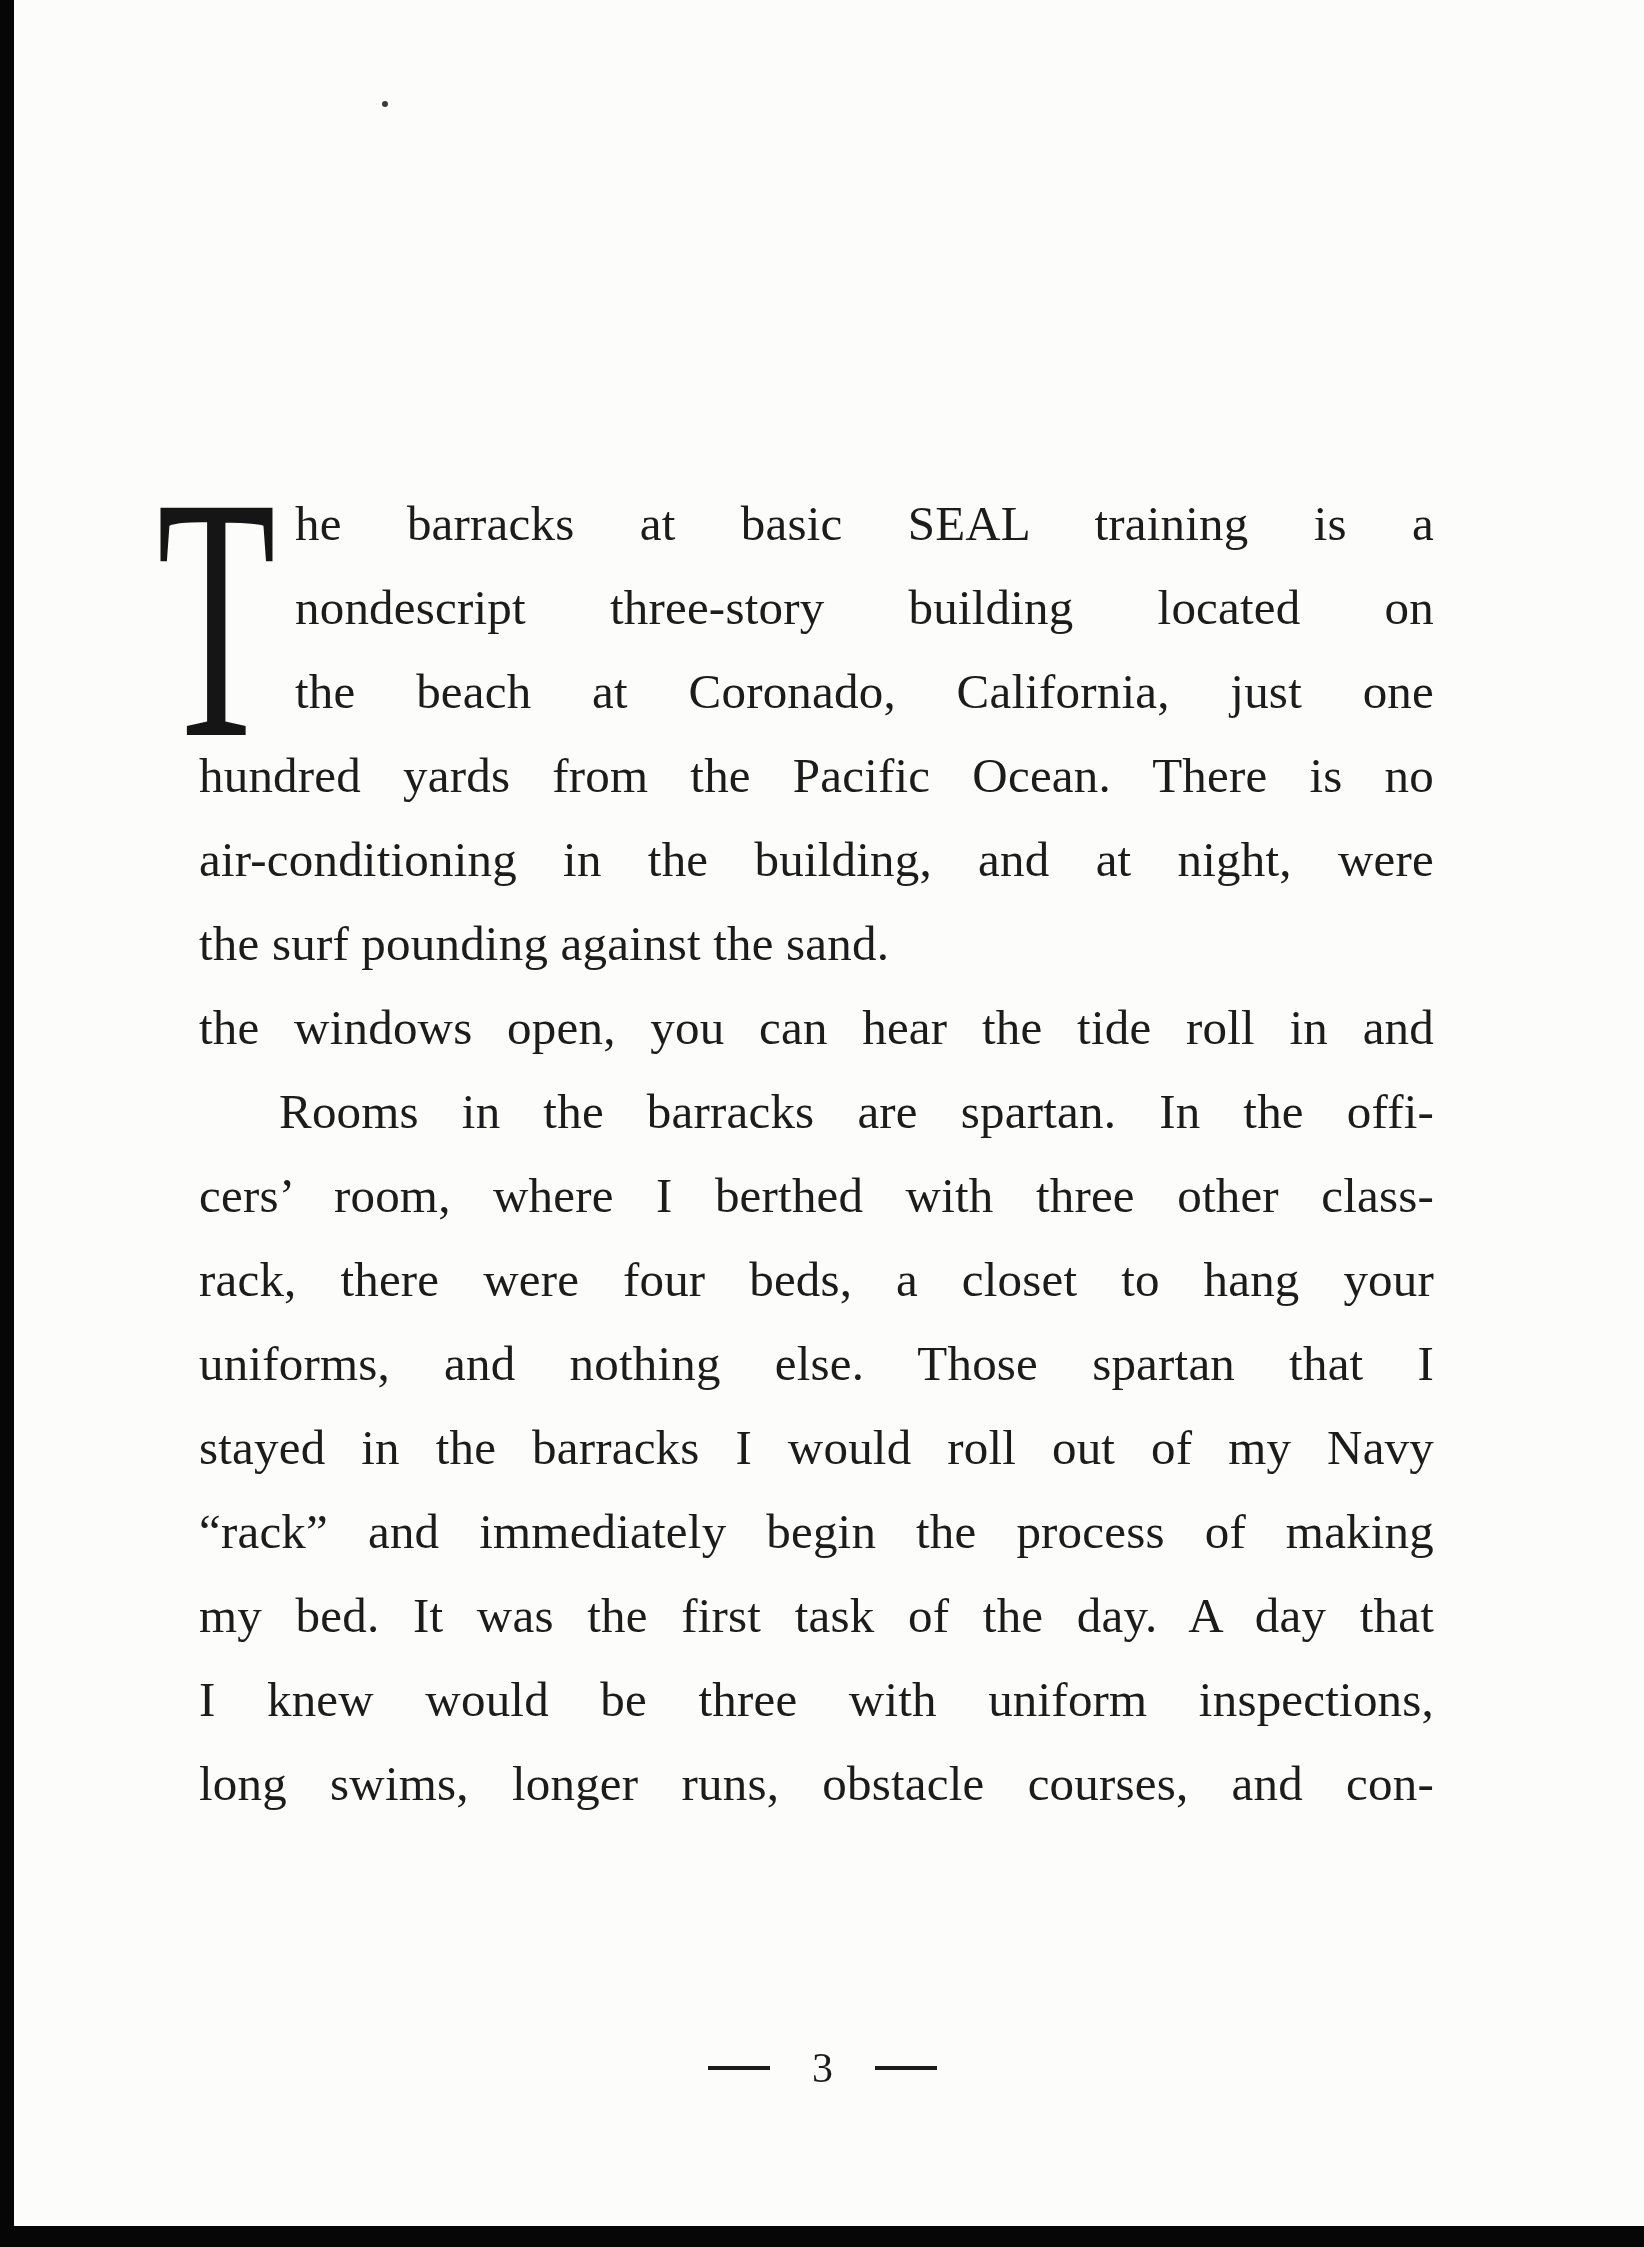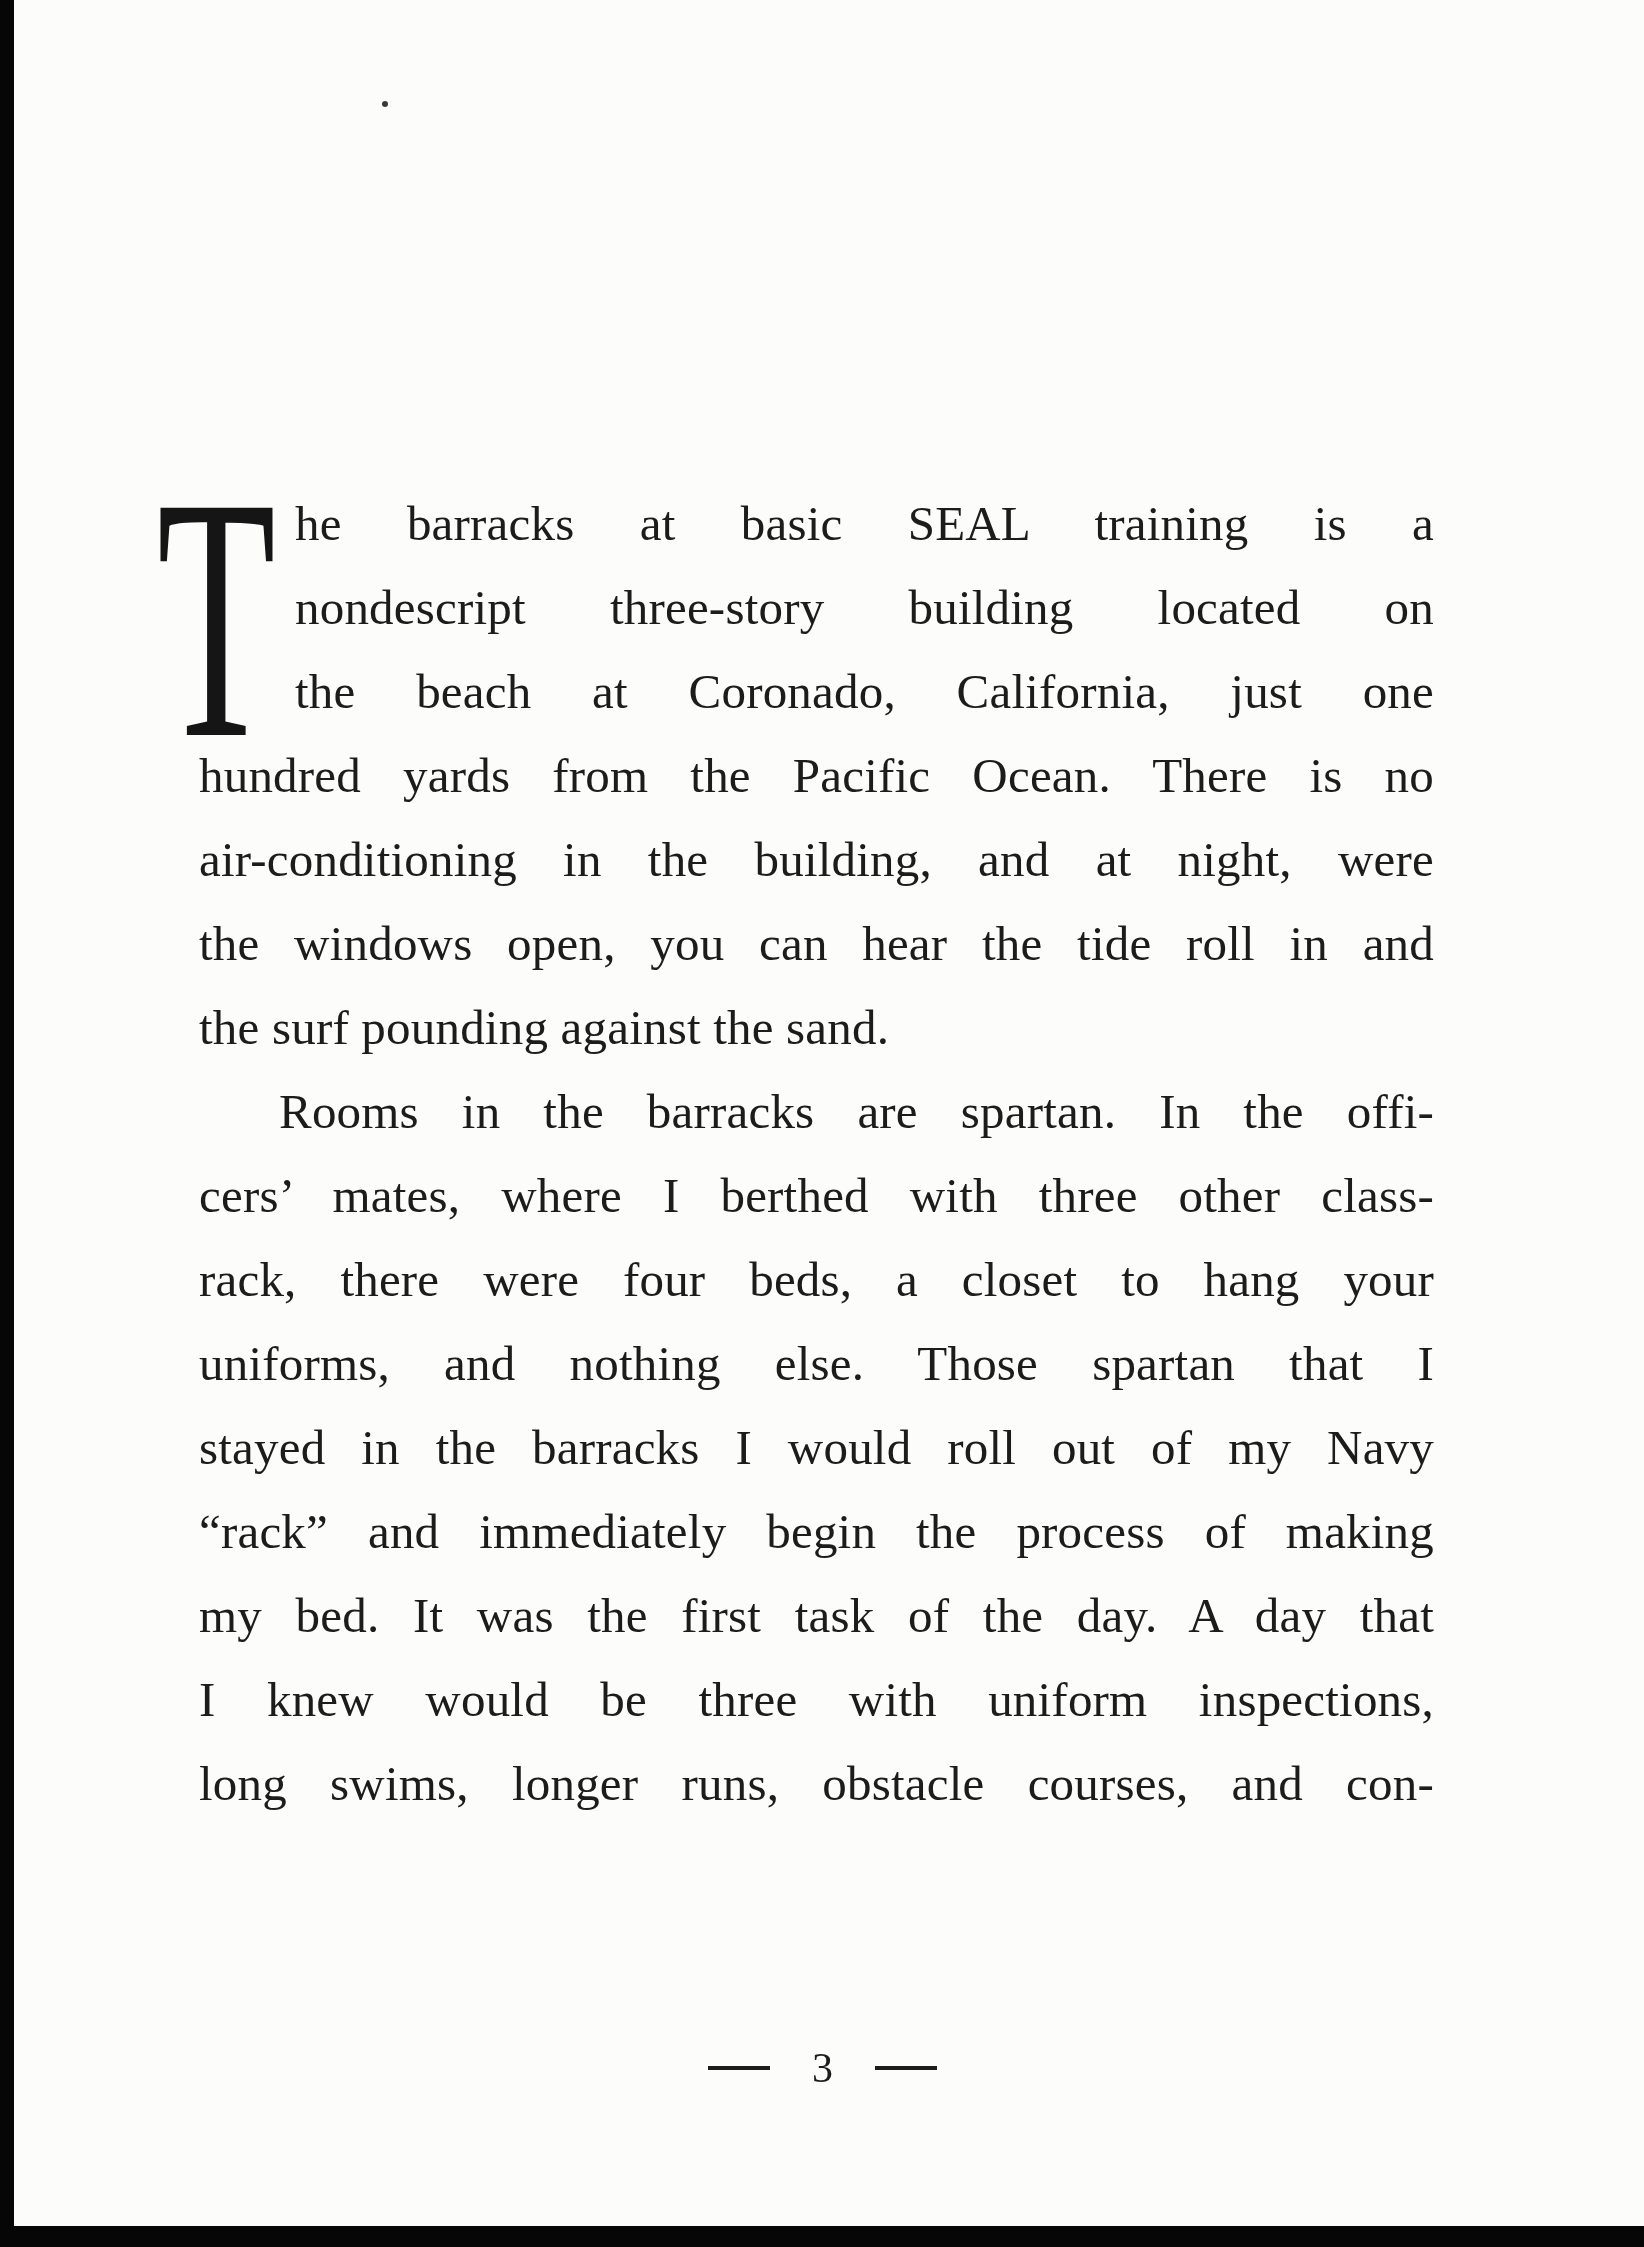--- a/index.html
+++ b/index.html
@@ -111,25 +111,25 @@
 
     <div class="dropcap">
       <span>T</span>
     </div>
 
     <div class="line dc">he barracks at basic SEAL training is a</div>
     <div class="line dc">nondescript three-story building located on</div>
     <div class="line dc">the beach at Coronado, California, just one</div>
     <div class="line">hundred yards from the Pacific Ocean. There is no</div>
     <div class="line">air-conditioning in the building, and at night, were</div>
+    <div class="line last">the surf pounding against the sand.</div>
     <div class="line">the windows open, you can hear the tide roll in and</div>
-    <div class="line last">the surf pounding against the sand.</div>
 
     <div class="line indent">Rooms in the barracks are spartan. In the offi-</div>
-    <div class="line">cers’ mates, where I berthed with three other class-</div>
+    <div class="line">cers’ room, where I berthed with three other class-</div>
     <div class="line">rack, there were four beds, a closet to hang your</div>
     <div class="line">uniforms, and nothing else. Those spartan that I</div>
     <div class="line">stayed in the barracks I would roll out of my Navy</div>
     <div class="line">“rack” and immediately begin the process of making</div>
     <div class="line">my bed. It was the first task of the day. A day that</div>
     <div class="line">I knew would be three with uniform inspections,</div>
     <div class="line">long swims, longer runs, obstacle courses, and con-</div>
 
   </div>
 

